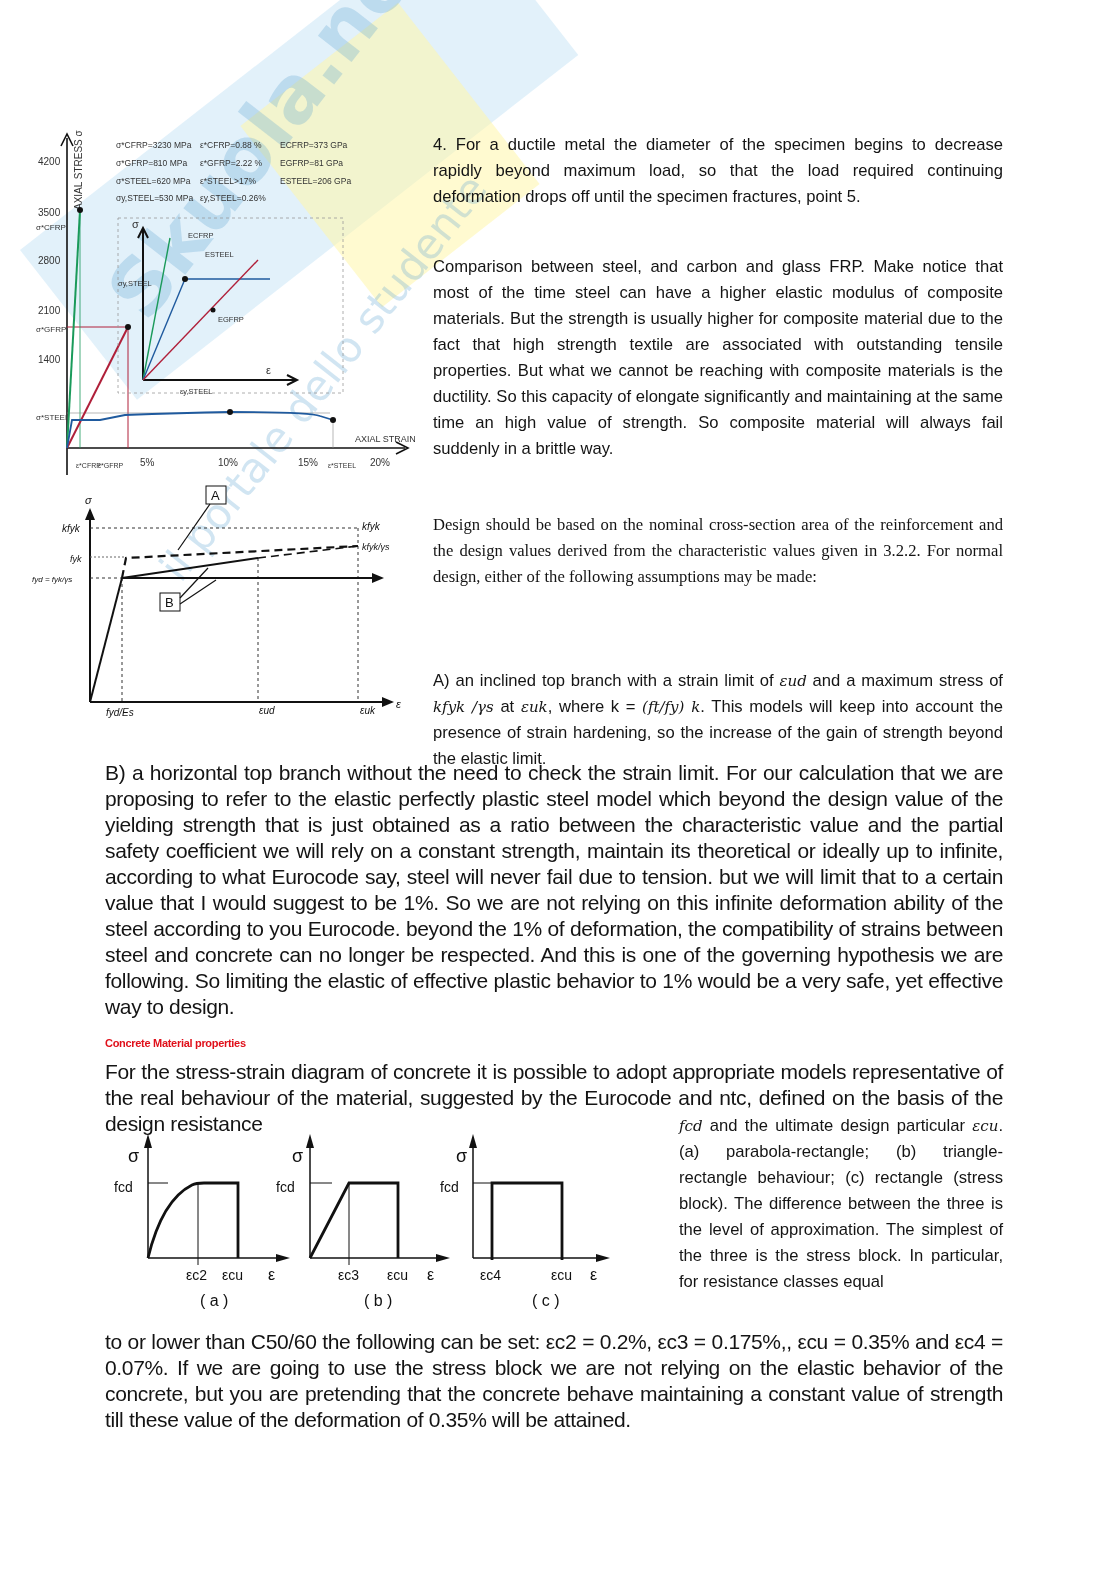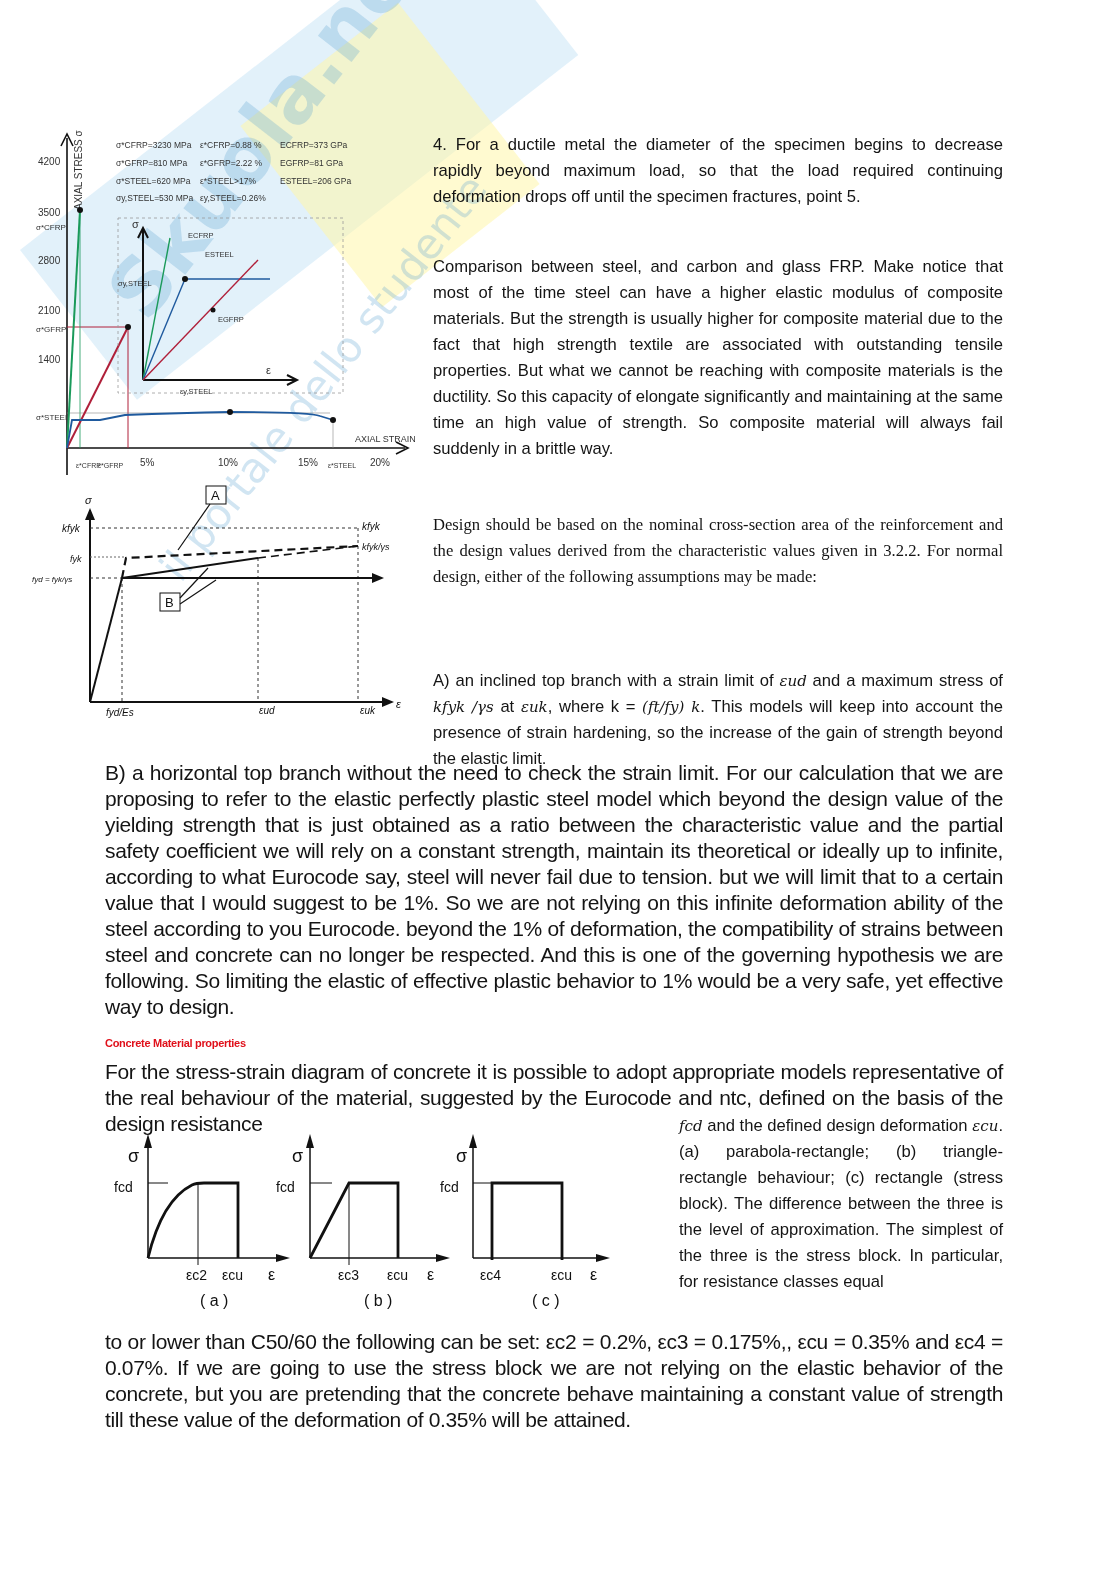--- a/index.html
+++ b/index.html
@@ -216,16 +216,16 @@
       <text x="340" y="72" font-size="14">fcd</text>
       <text x="380" y="160" font-size="14">εc4</text>
       <text x="451" y="160" font-size="14">εcu</text>
       <text x="490" y="160" font-size="16">ε</text>
       <text x="432" y="186" font-size="16">( c )</text>
     </g>
   </g>
 </svg>
 
 <div class="para narrow" style="left:679px;top:1113px;width:324px;">
-  <span class="math">fcd</span><span> and the defined design deformation </span><span class="math">εcu</span><span>. (a) parabola-rectangle; (b) triangle-rectangle behaviour; (c) rectangle (stress block). The difference between the three is the level of approximation. The simplest of the three is the stress block. In particular, for resistance classes equal</span>
+  <span class="math">fcd</span><span> and the ultimate design particular </span><span class="math">εcu</span><span>. (a) parabola-rectangle; (b) triangle-rectangle behaviour; (c) rectangle (stress block). The difference between the three is the level of approximation. The simplest of the three is the stress block. In particular, for resistance classes equal</span>
 </div>
 
 <div class="para cond" style="left:105px;top:1329px;width:898px;">to or lower than C50/60 the following can be set: εc2 = 0.2%, εc3 = 0.175%,, εcu = 0.35% and εc4 = 0.07%. If we are going to use the stress block we are not relying on the elastic behavior of the concrete, but you are pretending that the concrete behave maintaining a constant value of strength till these value of the deformation of 0.35% will be attained.</div>
 
 </body></html>

